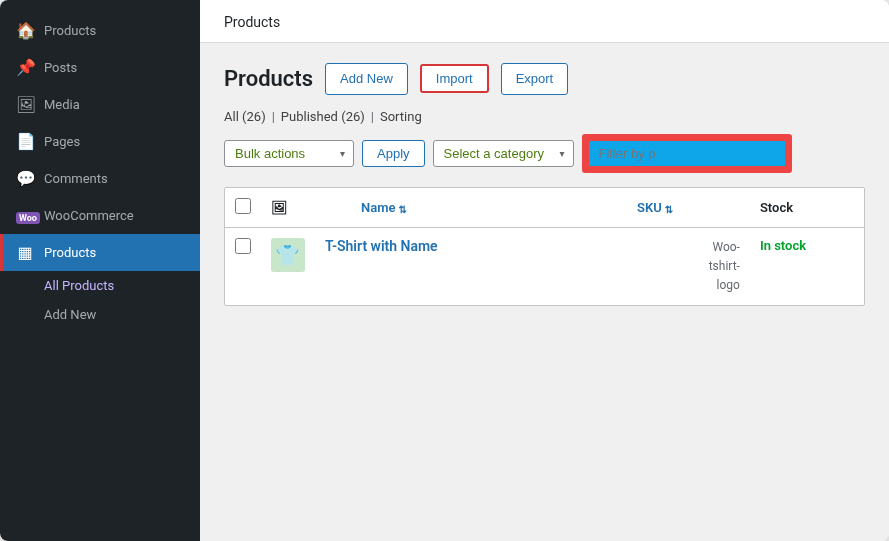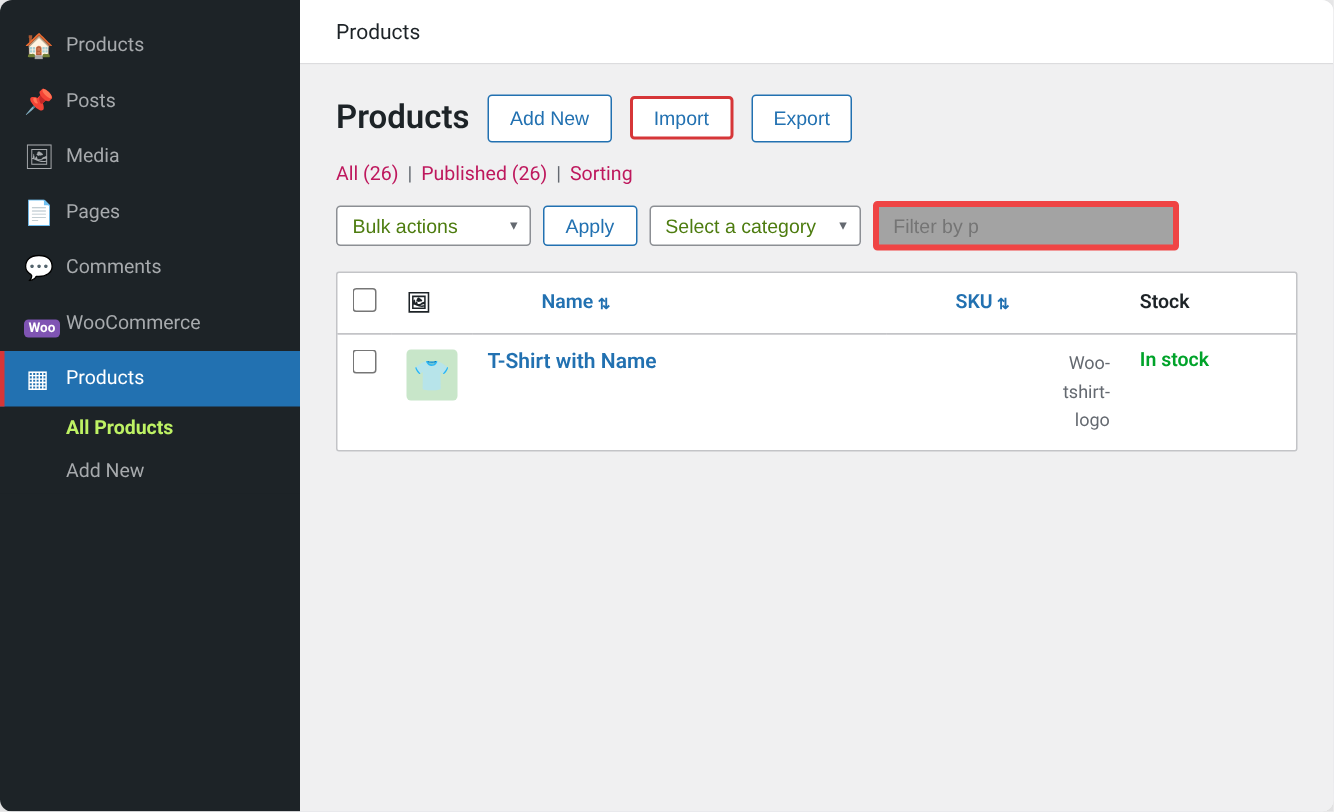--- a/index.html
+++ b/index.html
@@ -55,21 +55,21 @@
     
     .sidebar-subitems {
       background: #1d2327;
     }
     .sidebar-subitem {
       padding: 7px 16px 7px 44px;
       cursor: pointer;
       color: #a7aaad;
       font-size: 13px;
     }
-    .sidebar-subitem.active-sub { color: #bef264; font-weight: 700; }
+    .sidebar-subitem.active-sub { color: #c4b5fd; font-weight: 400; }
     
     .main {
       flex: 1;
       background: #f0f0f1;
       display: flex;
       flex-direction: column;
       overflow: hidden;
     }
     .main-header {
       background: #fff;
@@ -118,21 +118,21 @@
       font-size: 13px;
     }
     .filter-bar {
       display: flex;
       align-items: center;
       gap: 4px;
       margin-bottom: 10px;
       font-size: 13px;
     }
     .filter-link {
-      color: #be185d;
+      color: #404040;
       text-decoration: none;
       cursor: pointer;
     }
     .filter-sep { color: #646970; margin: 0 2px; }
     .toolbar {
       display: flex;
       align-items: center;
       gap: 8px;
       margin-bottom: 14px;
     }
@@ -162,22 +162,22 @@
     .btn-apply {
       border: 1px solid #2271b1;
       background: #fff;
       color: #2271b1;
       padding: 5px 14px;
       border-radius: 3px;
       cursor: pointer;
       font-size: 13px;
     }
     .filter-input {
-      border: 4px solid #ef4444;
-      background: #a3a3a3;
+      border: 7px solid #ef4444;
+      background: #0ea5e9;
       color: #2c3338;
       padding: 5px 10px;
       border-radius: 3px;
       font-size: 13px;
       min-width: 100px;
     }
     
     .table-wrapper {
       background: #fff;
       border: 1px solid #c3c4c7;

